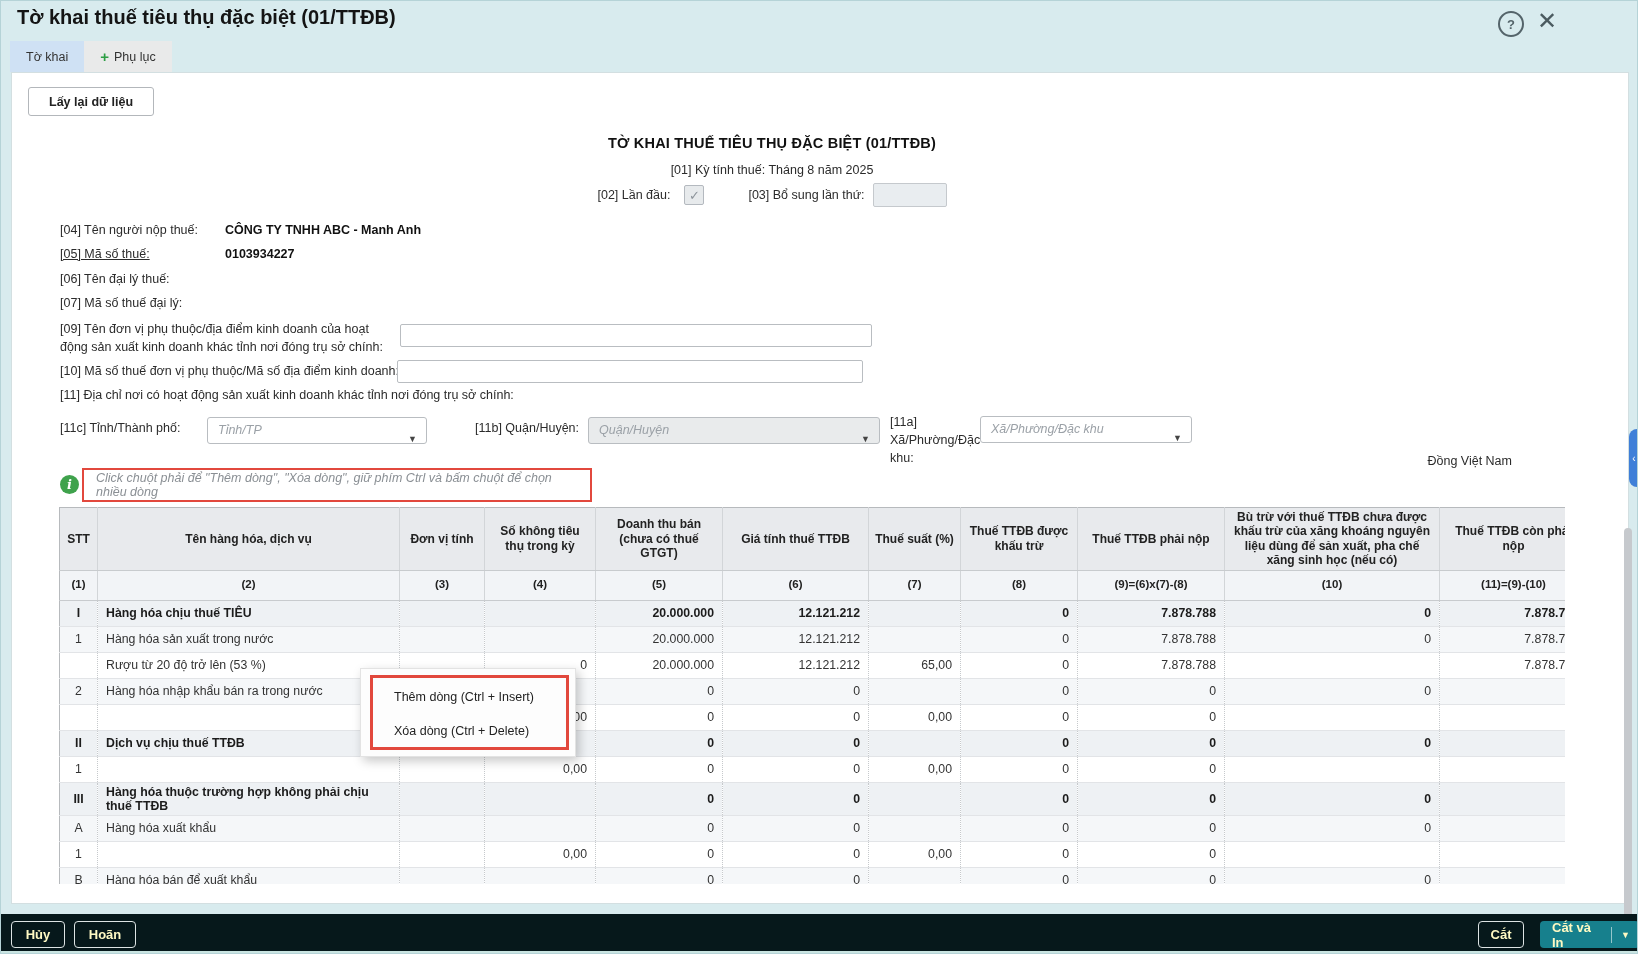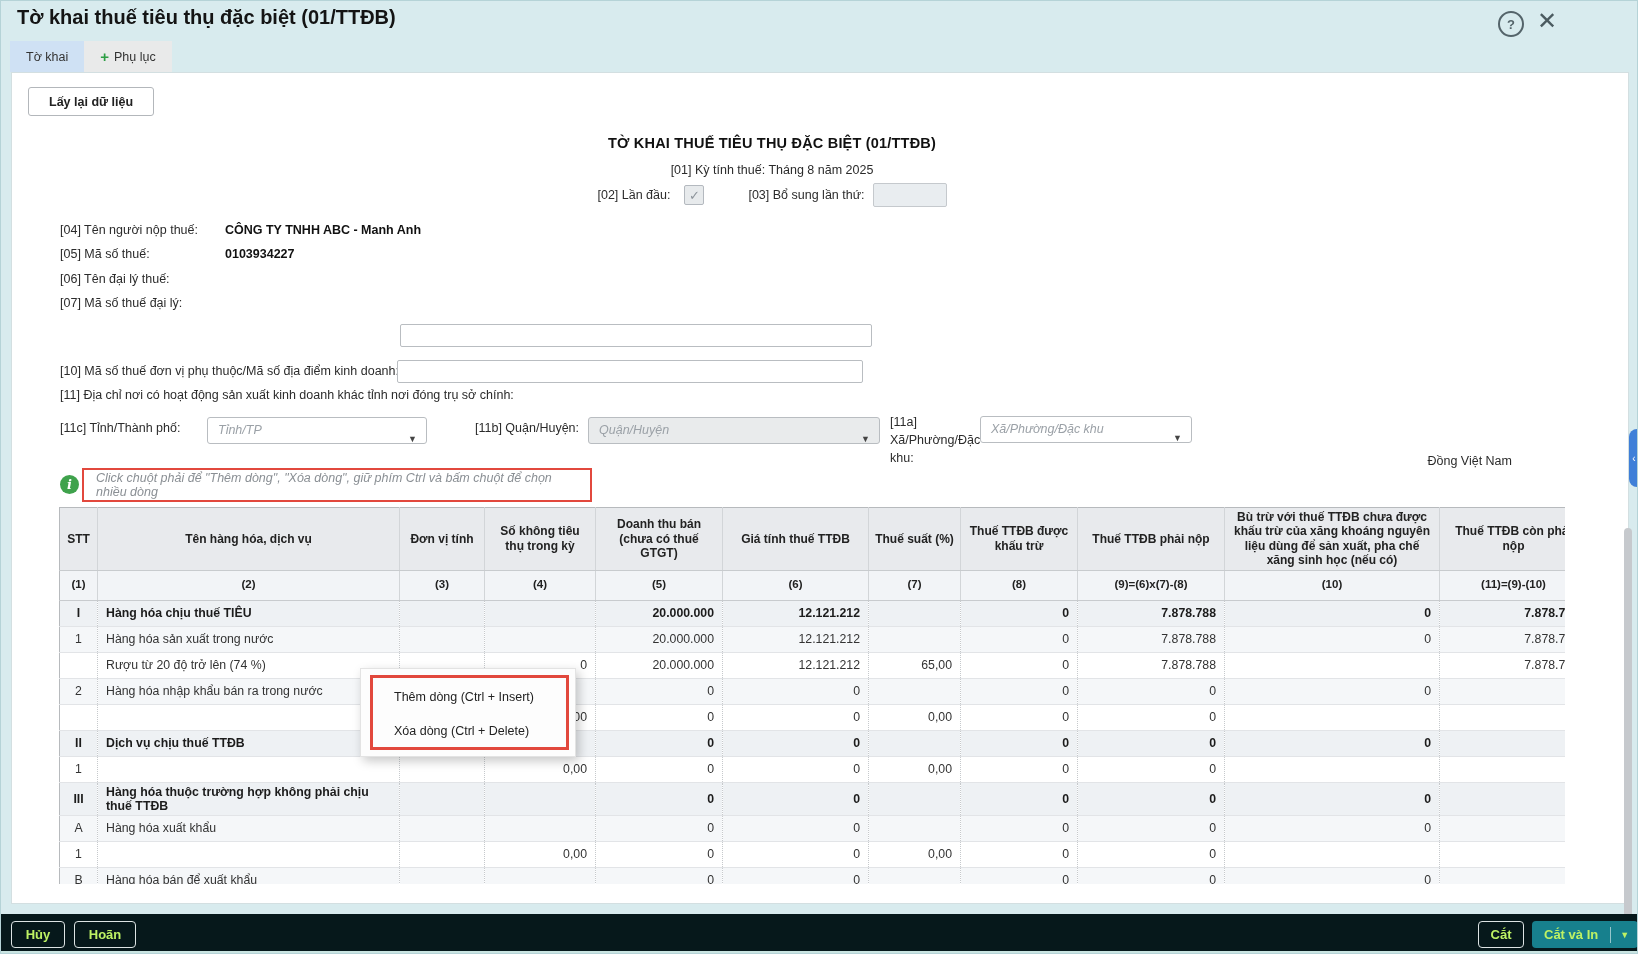--- a/index.html
+++ b/index.html
@@ -66,23 +66,23 @@
   .menu-item{position:absolute;left:33px;font-size:12.5px;color:#222;cursor:pointer;white-space:nowrap;}
   .menu-item.i0{top:21px;}
   .menu-item.i1{top:55px;}
   
   .vscroll{left:1612px;top:455px;width:8px;height:398px;background:#c6c9cd;border-radius:4px;}
   .side-tab{left:1628px;top:428px;width:10px;height:58px;background:#3f7fd8;border-radius:8px 0 0 8px;
     color:#fff;font-size:10px;display:flex;align-items:center;justify-content:center;cursor:pointer;}
   
   .footerbar{left:0;top:913px;width:1638px;height:41px;background:#06181b;}
   .fbtn{position:absolute;top:7px;height:27px;display:flex;align-items:center;justify-content:center;
-    border-radius:4px;font-size:13px;font-weight:700;color:#bef264;cursor:pointer;box-sizing:border-box;}
+    border-radius:4px;font-size:13px;font-weight:700;color:#fef9c3;cursor:pointer;box-sizing:border-box;}
   .fbtn.ghost{border:1px solid #dde4e4;background:transparent;}
-  .fbtn.primary{background:#17808d;padding:0;}
+  .fbtn.primary{background:#17808d;padding:0;margin-left:8px;}
   .fbtn .main-label{padding:0 12px;}
   .fbtn .divider{width:1px;height:16px;background:rgba(255,255,255,.55);}
   .fbtn .caret{padding:0 9px;font-size:9px;}
   .bottom-strip{left:0;top:950px;width:1638px;height:4px;background:#c9e4e1;}
 </style>
 </head>
 <body>
 
 <div class="window">
 
@@ -110,25 +110,26 @@
     <div class="abs center-wrap k0203">
       <span class="lbl">[02] Lần đầu:</span>
       <span class="checkbox">✓</span>
       <span class="gap40"></span>
       <span class="lbl">[03] Bổ sung lần thứ:</span>
       <span class="k03-input"></span>
     </div>
 
     <div class="abs lbl" style="left:48px;top:150px;">[04] Tên người nộp thuế:</div>
     <div class="abs val" style="left:213px;top:150px;">CÔNG TY TNHH ABC - Manh Anh</div>
-    <div class="abs lbl" style="left:48px;top:174px;">[05] Mã số thuế:</div>
+    <div class="abs lbl" style="left:48px;top:174px;text-decoration:underline;">[05] Mã số thuế:</div>
     <div class="abs val" style="left:213px;top:174px;">0103934227</div>
     <div class="abs lbl" style="left:48px;top:199px;">[06] Tên đại lý thuế:</div>
     <div class="abs lbl" style="left:48px;top:223px;">[07] Mã số thuế đại lý:</div>
 
+    <div class="abs lbl" style="left:48px;top:247px;width:338px;line-height:1.45;">[09] Tên đơn vị phụ thuộc/địa điểm kinh doanh của hoạt động sản xuất kinh doanh khác tỉnh nơi đóng trụ sở chính:</div>
     <div class="abs inp" style="left:388px;top:251px;width:472px;"></div>
 
     <div class="abs lbl" style="left:48px;top:291px;">[10] Mã số thuế đơn vị phụ thuộc/Mã số địa điểm kinh doanh:</div>
     <div class="abs inp" style="left:385px;top:287px;width:466px;"></div>
 
     <div class="abs lbl" style="left:48px;top:315px;">[11] Địa chỉ nơi có hoạt động sản xuất kinh doanh khác tỉnh nơi đóng trụ sở chính:</div>
 
     <div class="abs lbl" style="left:48px;top:348px;">[11c] Tỉnh/Thành phố:</div>
     <div class="abs sel" style="left:195px;top:344px;width:220px;">
       <span>Tỉnh/TP</span>
@@ -215,21 +216,21 @@
               <td class="col5">20.000.000</td>
               <td class="col6">12.121.212</td>
               <td class="col7"></td>
               <td class="col8">0</td>
               <td class="col9">7.878.788</td>
               <td class="col10">0</td>
               <td class="col11">7.878.788</td>
             </tr>
             <tr class="shade-0">
               <td class="col1"></td>
-              <td class="col2">Rượu từ 20 độ trở lên (74 %)</td>
+              <td class="col2">Rượu từ 20 độ trở lên (53 %)</td>
               <td class="col3"></td>
               <td class="col4">0</td>
               <td class="col5">20.000.000</td>
               <td class="col6">12.121.212</td>
               <td class="col7">65,00</td>
               <td class="col8">0</td>
               <td class="col9">7.878.788</td>
               <td class="col10"></td>
               <td class="col11">7.878.788</td>
             </tr>

